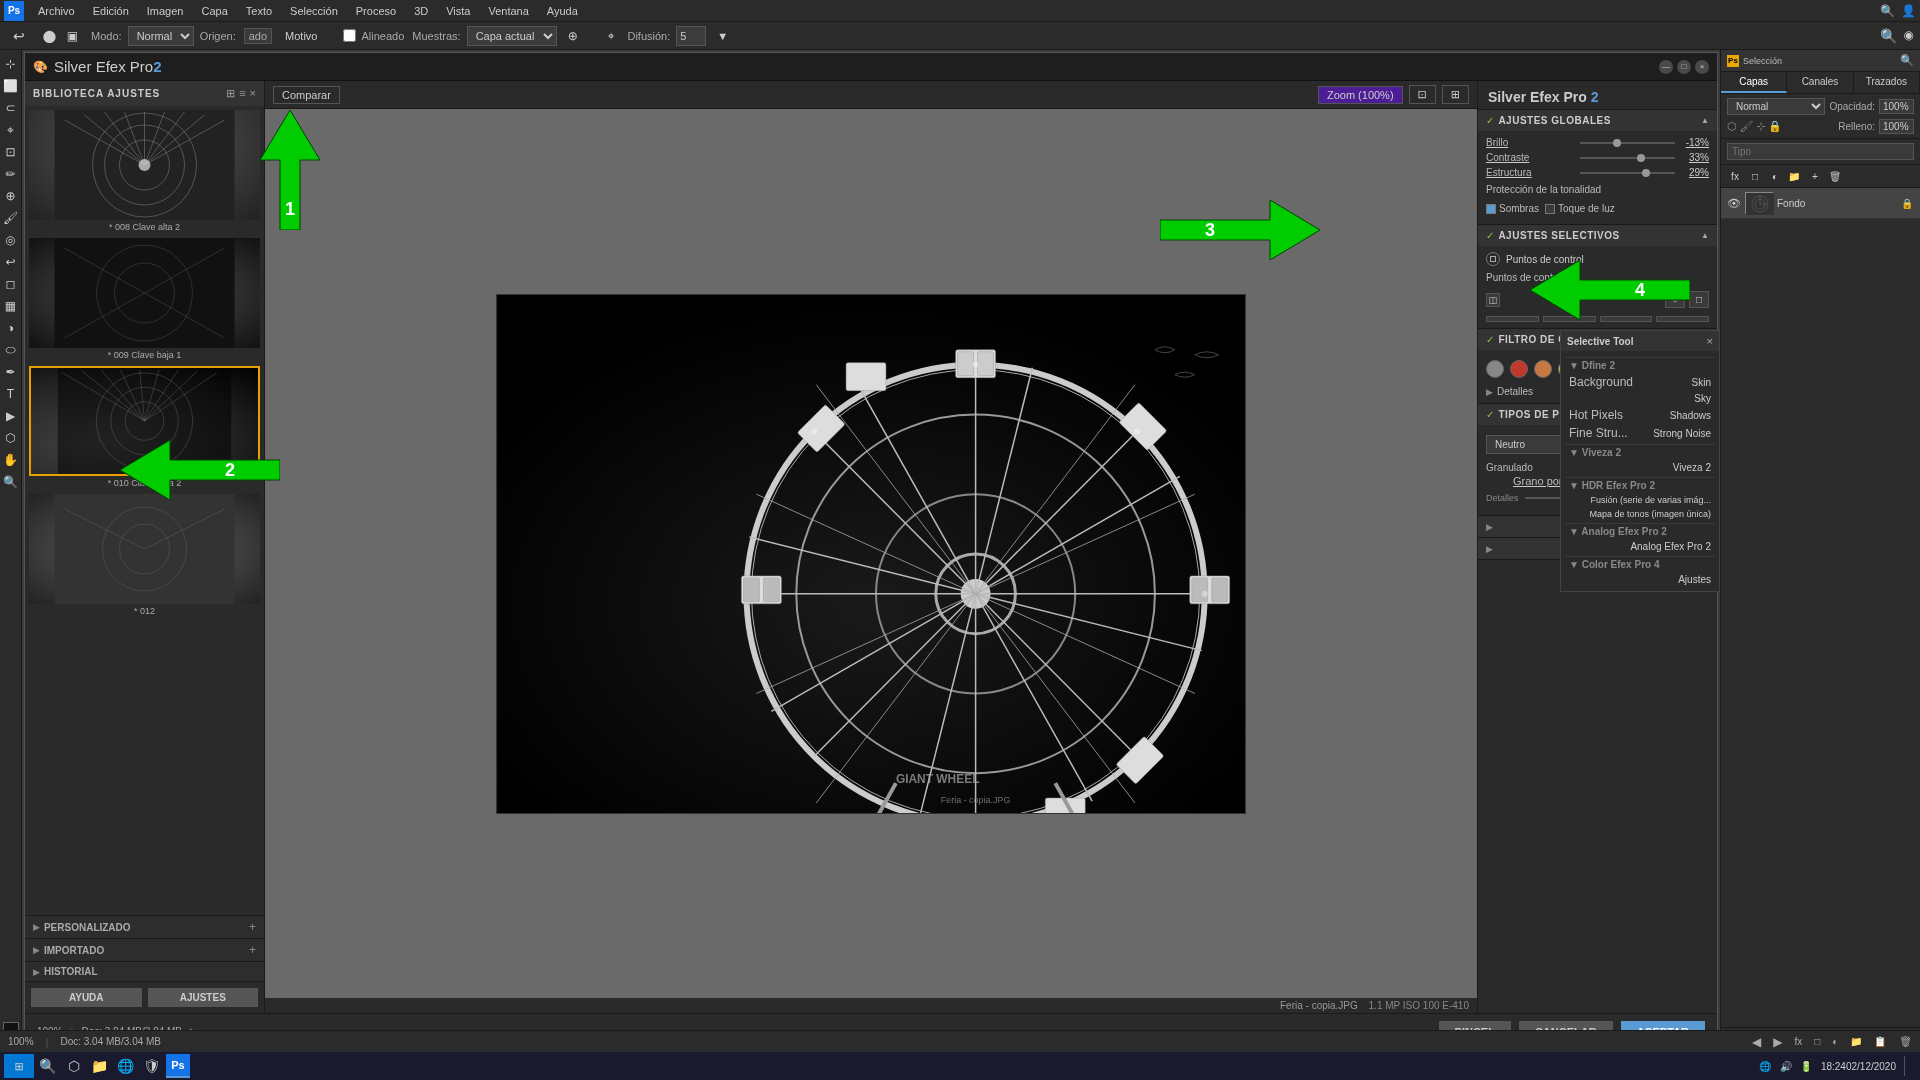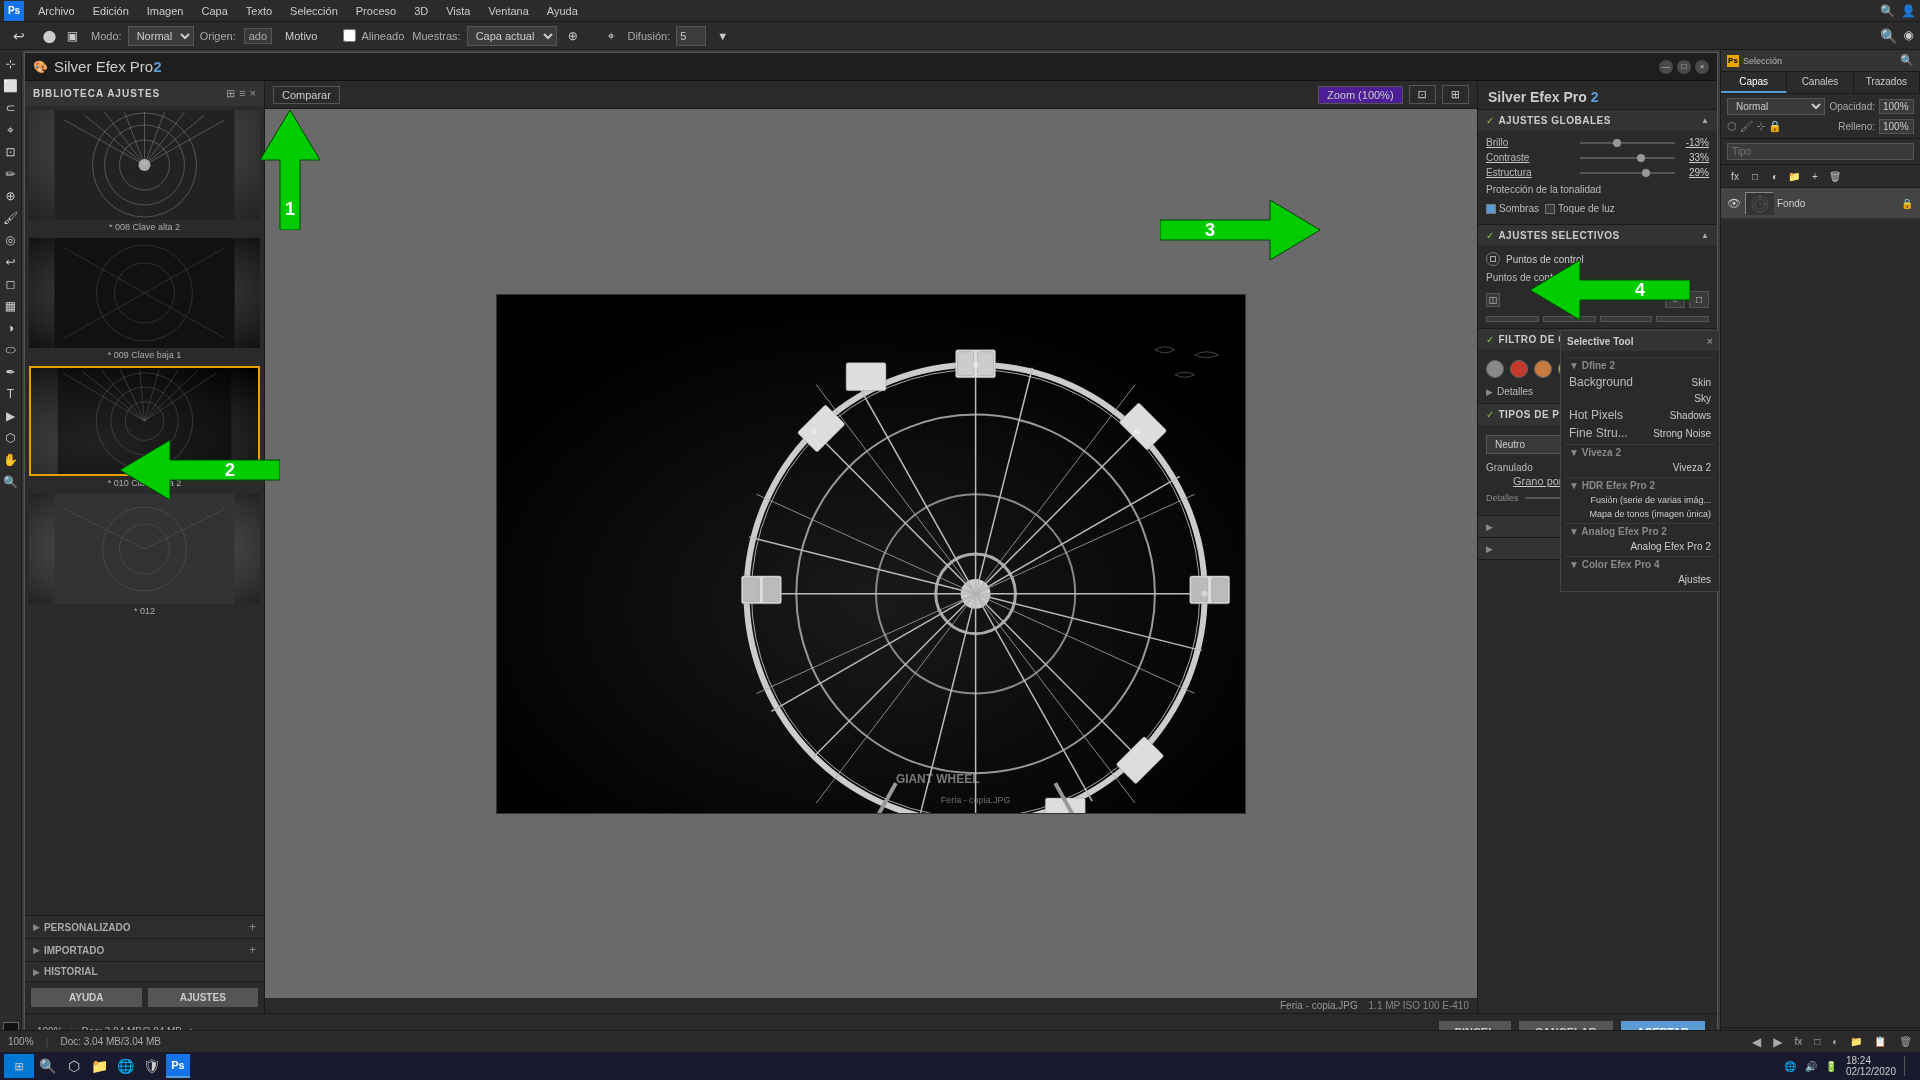--- a/index.html
+++ b/index.html
@@ -812,19 +812,19 @@
   <div class="taskbar-icon">🔍</div>
   <div class="taskbar-icon">⬡</div>
   <div class="taskbar-icon">📁</div>
   <div class="taskbar-icon">🌐</div>
   <div class="taskbar-icon">🛡</div>
   <div class="taskbar-icon" style="background:#1473e6;color:white;font-size:11px;font-weight:bold;border-bottom:2px solid #5b9bd5;">Ps</div>
   <div class="taskbar-right">
     <span style="cursor:pointer;">🌐</span>
     <span style="cursor:pointer;">🔊</span>
     <span>🔋</span>
-    <div style="display:flex;flex-direction:column;align-items:flex-start;">
+    <div style="display:flex;flex-direction:row;align-items:center;">
       <span>18:24</span>
       <span>02/12/2020</span>
     </div>
     <span style="width:4px;height:20px;border-left:1px solid #555;cursor:pointer;"></span>
   </div>
 </div>
 
 </body></html>

